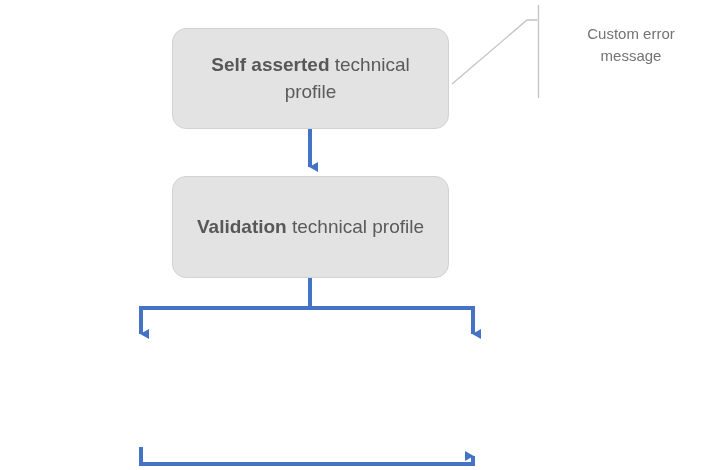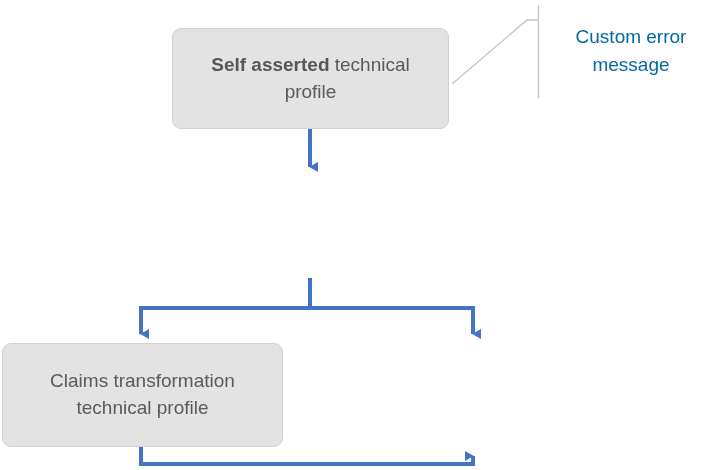--- a/index.html
+++ b/index.html
@@ -24,21 +24,21 @@
     left: 0;
     top: 0;
     width: 727px;
     height: 470px;
   }
   .node {
     position: absolute;
     box-sizing: border-box;
     background: #E4E3E3;
     border: 1px solid #D2D2D2;
-    border-radius: 9px;
+    border-radius: 14px;
     display: flex;
     align-items: center;
     justify-content: center;
     text-align: center;
     color: #5A5A5A;
     font-size: 19px;
     line-height: 1.42;
     padding: 4px 14px;
     z-index: 3;
   }
@@ -55,22 +55,22 @@
   #node-claims-tp      { left: 2px;   top: 343px; width: 281px; height: 104px; }
   #node-claims-tr      { left: 334px; top: 343px; width: 279px; height: 104px; }
   #node-claims-tr .node-text { font-weight: bold; color: #575757; }
 
   .callout-label {
     position: absolute;
     left: 556px;
     top: 23px;
     width: 150px;
     text-align: center;
-    color: #0369a1;
-    font-size: 19px;
+    color: #737373;
+    font-size: 15px;
     line-height: 1.45;
     z-index: 3;
   }
 </style>
 </head>
 <body>
 
 <div id="diagram">
 
   <svg class="svg-layer" viewBox="0 0 727 470">
@@ -103,21 +103,21 @@
       <line x1="141" y1="447" x2="141" y2="466" stroke="#4472C4" stroke-width="4"></line>
       <line x1="139" y1="464" x2="475" y2="464" stroke="#4472C4" stroke-width="4"></line>
       <line x1="473" y1="464" x2="473" y2="456" stroke="#4472C4" stroke-width="4" marker-end="url(#arrow-up)"></line>
     </g>
   </svg>
 
   <div class="node" id="node-self-asserted">
     <span class="node-text"><span class="strong">Self asserted</span><span> technical profile</span></span>
   </div>
 
+  <div class="node" id="node-validation">
+    <span class="node-text"><span class="strong">Validation</span><span> technical profile</span></span>
+  </div>
 
-  <div class="node" id="node-claims-tp">
-    <span class="node-text">Claims transformation technical profile</span>
-  </div>
 
 
   <div class="callout-label">Custom error message</div>
 
 </div>
 
 </body></html>

